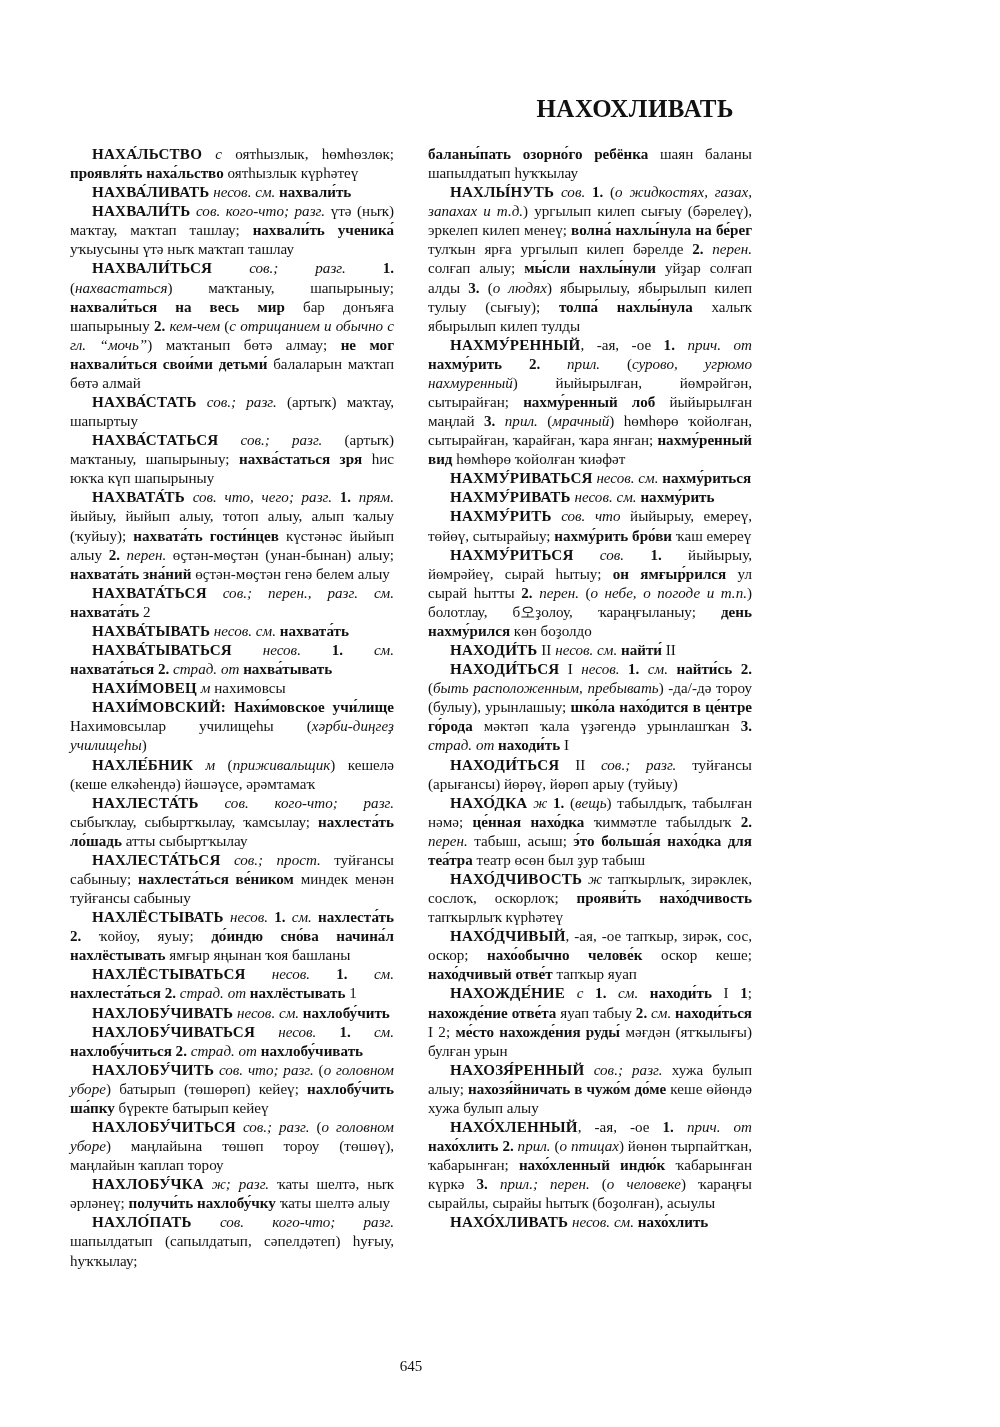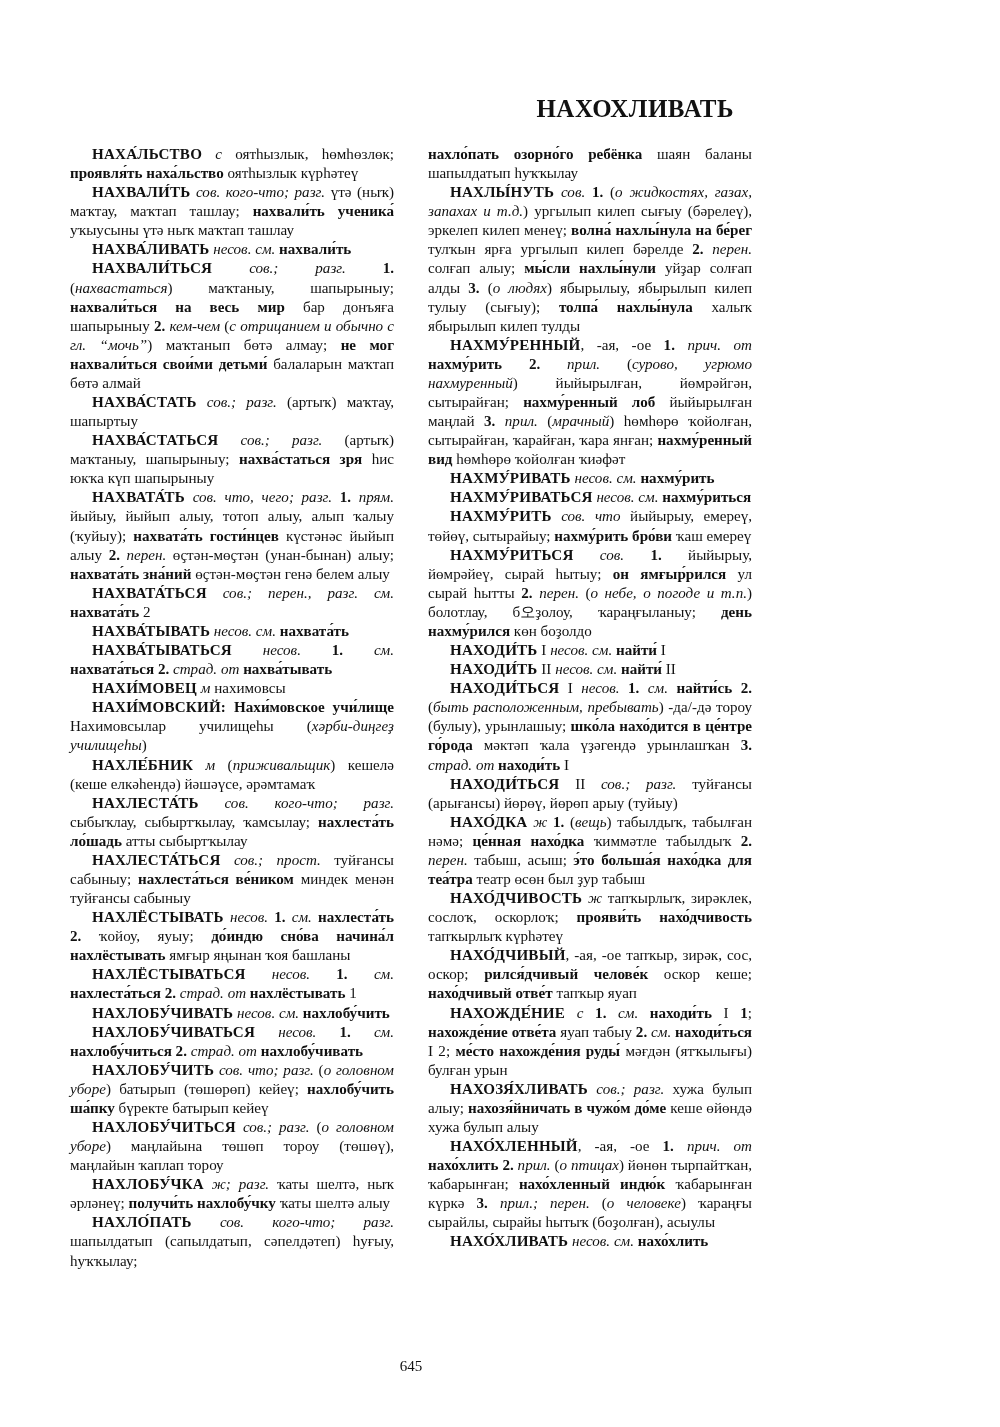--- a/index.html
+++ b/index.html
@@ -69,22 +69,22 @@
 </head>
 <body>
 
 <div class="page">
 
   <div class="running-head">НАХОХЛИВАТЬ</div>
 
   <div class="columns">
     <div class="col" id="col-left">
         <p class="entry"><span class="hw">НАХА́ЛЬСТВО</span> <span class="it">с</span> оятһызлык, һөмһөзлөк; <span class="b">проявля́ть наха́льство</span> оятһызлык күрһәтеү</p>
+        <p class="entry"><span class="hw">НАХВА́ЛИВАТЬ</span> <span class="it">несов. см.</span> <span class="b">нахвали́ть</span></p>
         <p class="entry"><span class="hw">НАХВАЛИ́ТЬ</span> <span class="it">сов. кого-что; разг.</span> үтә (ныҡ) маҡтау, маҡтап ташлау; <span class="b">нахвали́ть ученика́</span> уҡыусыны үтә ныҡ маҡтап ташлау</p>
-        <p class="entry"><span class="hw">НАХВА́ЛИВАТЬ</span> <span class="it">несов. см.</span> <span class="b">нахвали́ть</span></p>
         <p class="entry"><span class="hw">НАХВАЛИ́ТЬСЯ</span> <span class="it">сов.; разг.</span> <span class="b">1.</span> (<span class="it">нахвастаться</span>) маҡтаныу, шапырыныу; <span class="b">нахвали́ться на весь мир</span> бар донъяға шапырыныу <span class="b">2.</span> <span class="it">кем-чем</span> (<span class="it">с отрицанием и обычно с гл. “мочь”</span>) маҡтанып бөтә алмау; <span class="b">не мог нахвали́ться свои́ми детьми́</span> балаларын маҡтап бөтә алмай</p>
         <p class="entry"><span class="hw">НАХВА́СТАТЬ</span> <span class="it">сов.; разг.</span> (артыҡ) маҡтау, шапыртыу</p>
         <p class="entry"><span class="hw">НАХВА́СТАТЬСЯ</span> <span class="it">сов.; разг.</span> (артыҡ) маҡтаныу, шапырыныу; <span class="b">нахва́статься зря</span> һис юкҡа күп шапырыныу</p>
         <p class="entry"><span class="hw">НАХВАТА́ТЬ</span> <span class="it">сов. что, чего; разг.</span> <span class="b">1.</span> <span class="it">прям.</span> йыйыу, йыйып алыу, тотоп алыу, алып ҡалыу (ҡуйыу); <span class="b">нахвата́ть гости́нцев</span> күстәнәс йыйып алыу <span class="b">2.</span> <span class="it">перен.</span> өҫтән-мөҫтән (унан-бынан) алыу; <span class="b">нахвата́ть зна́ний</span> өҫтән-мөҫтән генә белем алыу</p>
         <p class="entry"><span class="hw">НАХВАТА́ТЬСЯ</span> <span class="it">сов.; перен., разг. см.</span> <span class="b">нахвата́ть</span> 2</p>
         <p class="entry"><span class="hw">НАХВА́ТЫВАТЬ</span> <span class="it">несов. см.</span> <span class="b">нахвата́ть</span></p>
         <p class="entry"><span class="hw">НАХВА́ТЫВАТЬСЯ</span> <span class="it">несов.</span> <span class="b">1.</span> <span class="it">см.</span> <span class="b">нахвата́ться</span> <span class="b">2.</span> <span class="it">страд. от</span> <span class="b">нахва́тывать</span></p>
         <p class="entry"><span class="hw">НАХИ́МОВЕЦ</span> <span class="it">м</span> нахимовсы</p>
         <p class="entry"><span class="hw">НАХИ́МОВСКИЙ:</span> <span class="b">Нахи́мовское учи́лище</span> Нахимовсылар училищеһы (<span class="it">хәрби-диңгеҙ училищеһы</span>)</p>
         <p class="entry"><span class="hw">НАХЛЕ́БНИК</span> <span class="it">м</span> (<span class="it">приживальщик</span>) кешелә (кеше елкәһендә) йәшәүсе, әрәмтамаҡ</p>
@@ -93,36 +93,35 @@
         <p class="entry"><span class="hw">НАХЛЁСТЫВАТЬ</span> <span class="it">несов.</span> <span class="b">1.</span> <span class="it">см.</span> <span class="b">нахлеста́ть</span> <span class="b">2.</span> ҡойоу, яуыу; <span class="b">до́индю сно́ва начина́л нахлёстывать</span> ямғыр яңынан ҡоя башланы</p>
         <p class="entry"><span class="hw">НАХЛЁСТЫВАТЬСЯ</span> <span class="it">несов.</span> <span class="b">1.</span> <span class="it">см.</span> <span class="b">нахлеста́ться</span> <span class="b">2.</span> <span class="it">страд. от</span> <span class="b">нахлёстывать</span> 1</p>
         <p class="entry"><span class="hw">НАХЛОБУ́ЧИВАТЬ</span> <span class="it">несов. см.</span> <span class="b">нахлобу́чить</span></p>
         <p class="entry"><span class="hw">НАХЛОБУ́ЧИВАТЬСЯ</span> <span class="it">несов.</span> <span class="b">1.</span> <span class="it">см.</span> <span class="b">нахлобу́читься</span> <span class="b">2.</span> <span class="it">страд. от</span> <span class="b">нахлобу́чивать</span></p>
         <p class="entry"><span class="hw">НАХЛОБУ́ЧИТЬ</span> <span class="it">сов. что; разг.</span> (<span class="it">о головном уборе</span>) батырып (төшөрөп) кейеү; <span class="b">нахлобу́чить ша́пку</span> бүректе батырып кейеү</p>
         <p class="entry"><span class="hw">НАХЛОБУ́ЧИТЬСЯ</span> <span class="it">сов.; разг.</span> (<span class="it">о головном уборе</span>) маңлайына төшөп тороу (төшөү), маңлайын ҡаплап тороу</p>
         <p class="entry"><span class="hw">НАХЛОБУ́ЧКА</span> <span class="it">ж; разг.</span> ҡаты шелтә, ныҡ әрләнеү; <span class="b">получи́ть нахлобу́чку</span> ҡаты шелтә алыу</p>
         <p class="entry"><span class="hw">НАХЛО́ПАТЬ</span> <span class="it">сов. кого-что; разг.</span> шапылдатып (сапылдатып, сәпелдәтеп) һуғыу, һуҡҡылау;</p>
       </div>
     <div class="col" id="col-right">
-        <p class="entry cont"><span class="b">нахло́пать озорно́го ребёнка</span> шаян баланы шапылдатып һуҡҡылау</p>
+        <p class="entry cont"><span class="b">баланы́пать озорно́го ребёнка</span> шаян баланы шапылдатып һуҡҡылау</p>
         <p class="entry"><span class="hw">НАХЛЫ́НУТЬ</span> <span class="it">сов.</span> <span class="b">1.</span> (<span class="it">о жидкостях, газах, запахах и т.д.</span>) ургылып килеп сығыу (бәрелеү), эркелеп килеп менеү; <span class="b">волна́ нахлы́нула на бе́рег</span> тулҡын ярға ургылып килеп бәрелде <span class="b">2.</span> <span class="it">перен.</span> солғап алыу; <span class="b">мы́сли нахлы́нули</span> уйҙар солғап алды <span class="b">3.</span> (<span class="it">о людях</span>) ябырылыу, ябырылып килеп тулыу (сығыу); <span class="b">толпа́ нахлы́нула</span> халыҡ ябырылып килеп тулды</p>
         <p class="entry"><span class="hw">НАХМУ́РЕННЫЙ</span>, -ая, -ое <span class="b">1.</span> <span class="it">прич. от</span> <span class="b">нахму́рить</span> <span class="b">2.</span> <span class="it">прил.</span> (<span class="it">сурово, угрюмо нахмуренный</span>) йыйырылған, йөмрәйгән, сытырайған; <span class="b">нахму́ренный лоб</span> йыйырылған маңлай <span class="b">3.</span> <span class="it">прил.</span> (<span class="it">мрачный</span>) һөмһөрө ҡойолған, сытырайған, ҡарайған, ҡара янған; <span class="b">нахму́ренный вид</span> һөмһөрө ҡойолған ҡиәфәт</p>
+        <p class="entry"><span class="hw">НАХМУ́РИВАТЬСЯ</span> <span class="it">несов. см.</span> <span class="b">нахму́риться</span></p>
         <p class="entry"><span class="hw">НАХМУ́РИВАТЬ</span> <span class="it">несов. см.</span> <span class="b">нахму́рить</span></p>
-        <p class="entry"><span class="hw">НАХМУ́РИВАТЬСЯ</span> <span class="it">несов. см.</span> <span class="b">нахму́риться</span></p>
         <p class="entry"><span class="hw">НАХМУ́РИТЬ</span> <span class="it">сов. что</span> йыйырыу, емереү, төйөү, сытырайыу; <span class="b">нахму́рить бро́ви</span> ҡаш емереү</p>
         <p class="entry"><span class="hw">НАХМУ́РИТЬСЯ</span> <span class="it">сов.</span> <span class="b">1.</span> йыйырыу, йөмрәйеү, сырай һытыу; <span class="b">он ямғыр́рился</span> ул сырай һытты <span class="b">2.</span> <span class="it">перен.</span> (<span class="it">о небе, о погоде и т.п.</span>) болотлау, б오ҙолоу, ҡараңғыланыу; <span class="b">день нахму́рился</span> көн боҙолдо</p>
-        <p class="entry"><span class="hw">НАХОДИ́ТЬ</span> I <span class="it">несов. см.</span> <span class="b">найти́</span> I</p>
         <p class="entry"><span class="hw">НАХОДИ́ТЬ</span> II <span class="it">несов. см.</span> <span class="b">найти́</span> II</p>
         <p class="entry"><span class="hw">НАХОДИ́ТЬСЯ</span> I <span class="it">несов.</span> <span class="b">1.</span> <span class="it">см.</span> <span class="b">найти́сь</span> <span class="b">2.</span> (<span class="it">быть расположенным, пребывать</span>) -да/-дә тороу (булыу), урынлашыу; <span class="b">шко́ла нахо́дится в це́нтре го́рода</span> мәктәп ҡала үҙәгендә урынлашҡан <span class="b">3.</span> <span class="it">страд. от</span> <span class="b">находи́ть</span> I</p>
         <p class="entry"><span class="hw">НАХОДИ́ТЬСЯ</span> II <span class="it">сов.; разг.</span> туйғансы (арығансы) йөрөү, йөрөп арыу (туйыу)</p>
         <p class="entry"><span class="hw">НАХО́ДКА</span> <span class="it">ж</span> <span class="b">1.</span> (<span class="it">вещь</span>) табылдыҡ, табылған нәмә; <span class="b">це́нная нахо́дка</span> ҡиммәтле табылдыҡ <span class="b">2.</span> <span class="it">перен.</span> табыш, асыш; <span class="b">э́то больша́я нахо́дка для теа́тра</span> театр өсөн был ҙур табыш</p>
         <p class="entry"><span class="hw">НАХО́ДЧИВОСТЬ</span> <span class="it">ж</span> тапҡырлыҡ, зирәклек, сослоҡ, оскорлоҡ; <span class="b">прояви́ть нахо́дчивость</span> тапҡырлыҡ күрһәтеү</p>
-        <p class="entry"><span class="hw">НАХО́ДЧИВЫЙ</span>, -ая, -ое тапҡыр, зирәк, сос, оскор; <span class="b">рился́дчивый челове́к</span> оскор кеше; <span class="b">нахо́дчивый отве́т</span> тапҡыр яуап</p>
+        <p class="entry"><span class="hw">НАХО́ДЧИВЫЙ</span>, -ая, -ое тапҡыр, зирәк, сос, оскор; <span class="b">нахо́обычно челове́к</span> оскор кеше; <span class="b">нахо́дчивый отве́т</span> тапҡыр яуап</p>
         <p class="entry"><span class="hw">НАХОЖДЕ́НИЕ</span> <span class="it">с</span> <span class="b">1.</span> <span class="it">см.</span> <span class="b">находи́ть</span> I <span class="b">1</span>; <span class="b">нахожде́ние отве́та</span> яуап табыу <span class="b">2.</span> <span class="it">см.</span> <span class="b">находи́ться</span> I 2; <span class="b">ме́сто нахожде́ния руды́</span> мәғдән (ятҡылығы) булған урын</p>
-        <p class="entry"><span class="hw">НАХОЗЯ́ХЛИВАТЬ</span> <span class="it">сов.; разг.</span> хужа булып алыу; <span class="b">нахозя́йничать в чужо́м до́ме</span> кеше өйөндә хужа булып алыу</p>
+        <p class="entry"><span class="hw">НАХОЗЯ́РЕННЫЙ</span> <span class="it">сов.; разг.</span> хужа булып алыу; <span class="b">нахозя́йничать в чужо́м до́ме</span> кеше өйөндә хужа булып алыу</p>
         <p class="entry"><span class="hw">НАХО́ХЛЕННЫЙ</span>, -ая, -ое <span class="b">1.</span> <span class="it">прич. от</span> <span class="b">нахо́хлить</span> <span class="b">2.</span> <span class="it">прил.</span> (<span class="it">о птицах</span>) йөнөн тырпайтҡан, ҡабарынған; <span class="b">нахо́хленный индю́к</span> ҡабарынған күркә <span class="b">3.</span> <span class="it">прил.; перен.</span> (<span class="it">о человеке</span>) ҡараңғы сырайлы, сырайы һытыҡ (боҙолған), асыулы</p>
         <p class="entry"><span class="hw">НАХО́ХЛИВАТЬ</span> <span class="it">несов. см.</span> <span class="b">нахо́хлить</span></p>
       </div>
   </div>
 
   <div class="folio">645</div>
 
 </div>
 
 </body></html>

